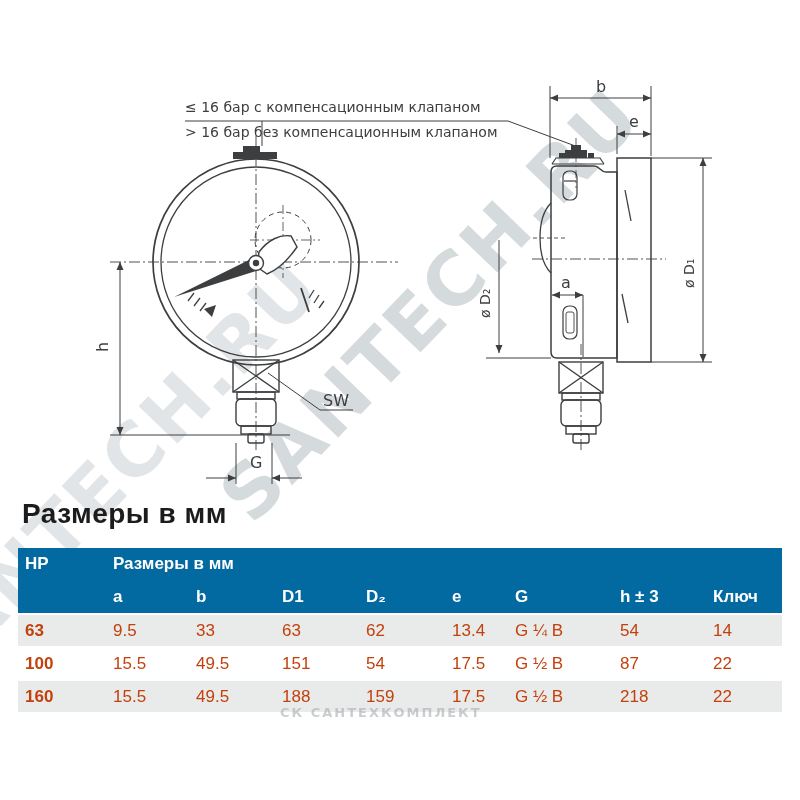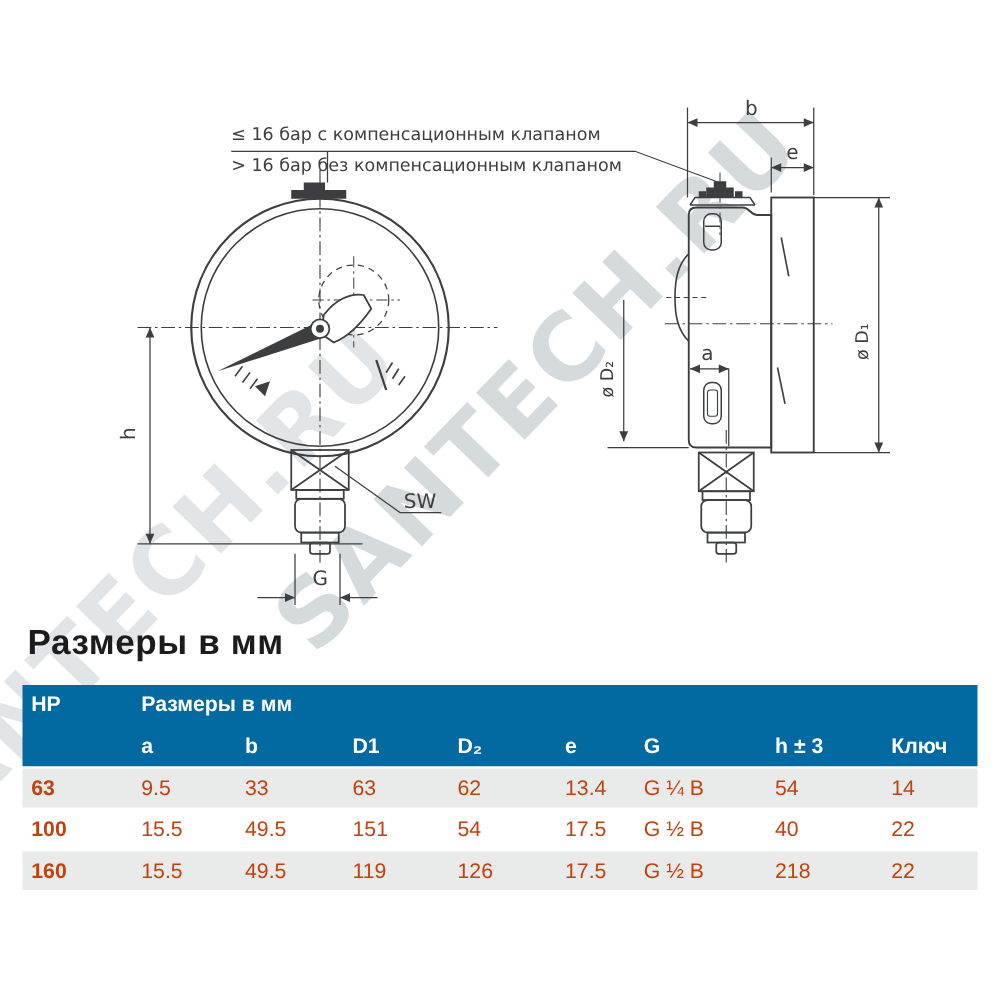--- a/index.html
+++ b/index.html
@@ -226,29 +226,30 @@
       <span>14</span>
     </div>
     <div class="grid trow row-plain">
       <span class="rowhead">100</span>
       <span>15.5</span>
       <span>49.5</span>
       <span>151</span>
       <span>54</span>
       <span>17.5</span>
       <span>G ½ B</span>
-      <span>40</span>
+      <span>87</span>
       <span>22</span>
     </div>
     <div class="grid trow row-alt">
       <span class="rowhead">160</span>
       <span>15.5</span>
       <span>49.5</span>
-      <span>119</span>
-      <span>126</span>
+      <span>188</span>
+      <span>159</span>
       <span>17.5</span>
       <span>G ½ B</span>
       <span>218</span>
       <span>22</span>
     </div>
   </div>
 
+  <div class="wm wm-footer">СК САНТЕХКОМПЛЕКТ</div>
 </div>
 
 </body></html>

